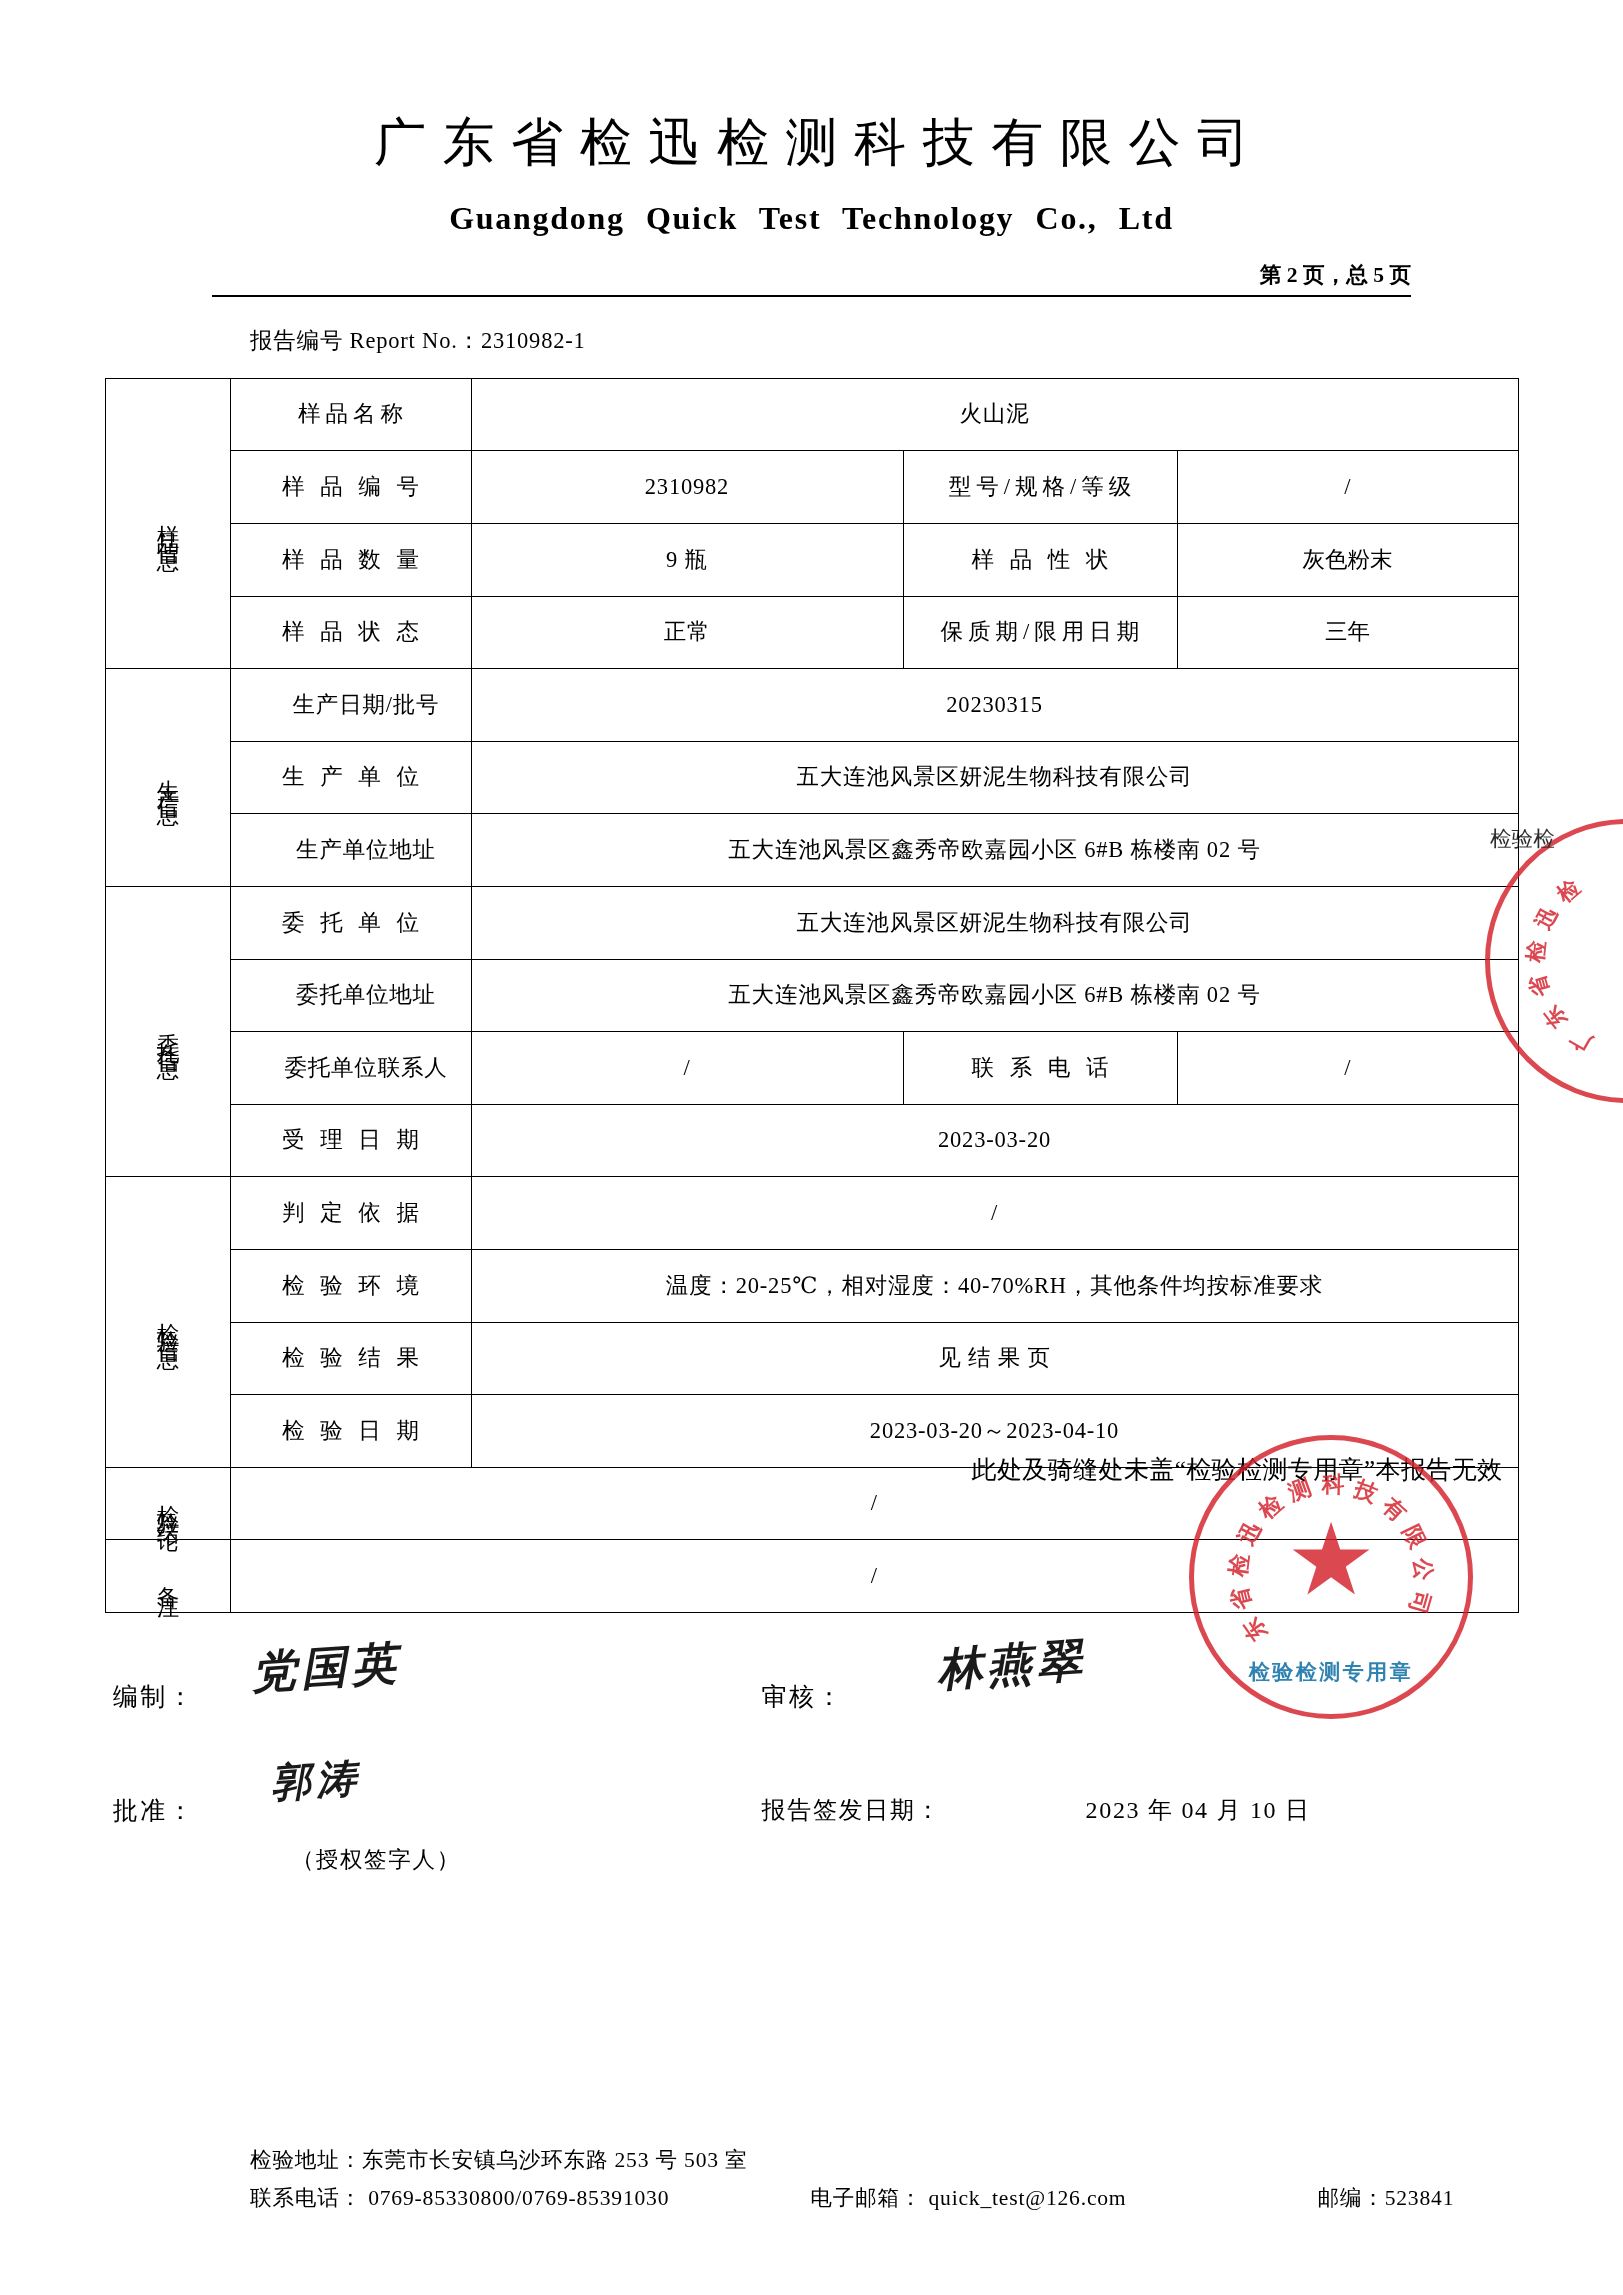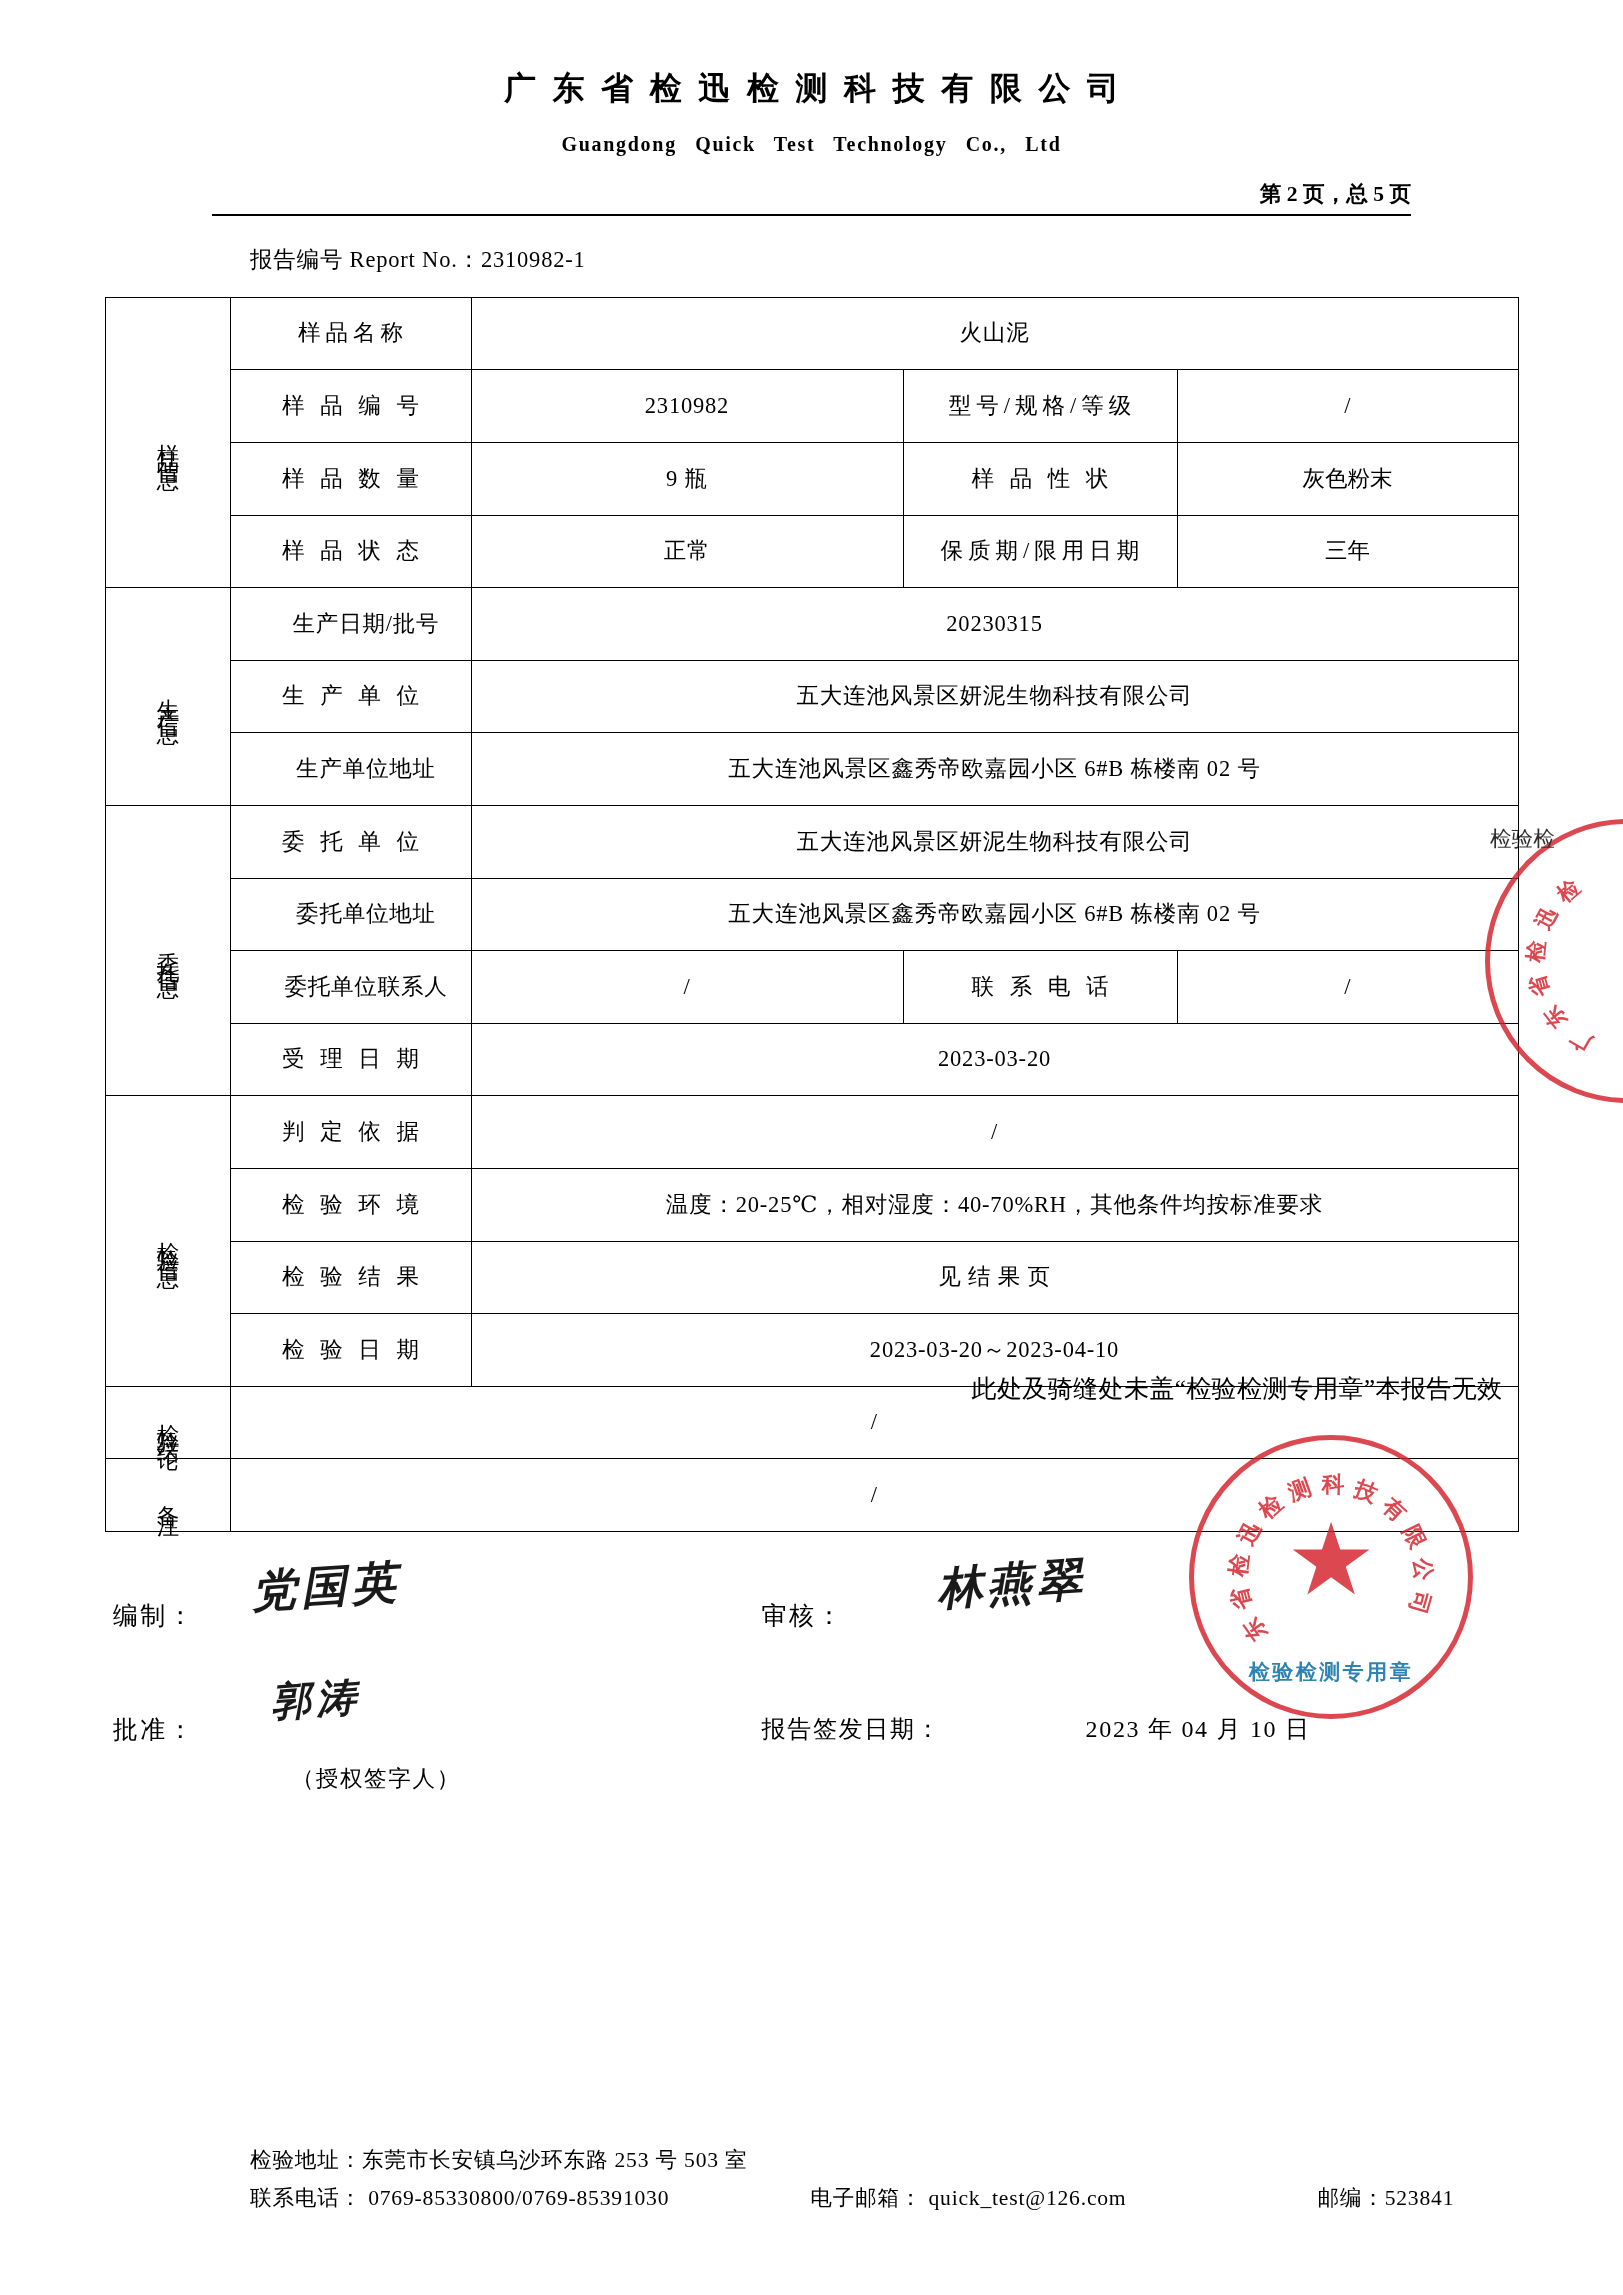--- a/index.html
+++ b/index.html
@@ -19,29 +19,29 @@
     position: relative;
     width: 1623px;
     height: 2295px;
     box-sizing: border-box;
     padding: 0;
   }
 
   
   .hdr-cn {
     text-align: center;
-    font-size: 32px;
+    font-size: 52px;
     letter-spacing: 16.6px;
-    padding-top: 67px;
-    font-weight: 700;
+    padding-top: 108px;
+    font-weight: 400;
     text-indent: 16.6px;
   }
   .hdr-en {
     text-align: center;
-    font-size: 20px;
+    font-size: 32px;
     letter-spacing: 1.7px;
     margin-top: 21.6px;
     font-weight: 600;
     word-spacing: 11.6px;
   }
   .pageno-row {
     position: relative;
     margin-top: 23px;
     padding-right: 212px;
     text-align: right;

